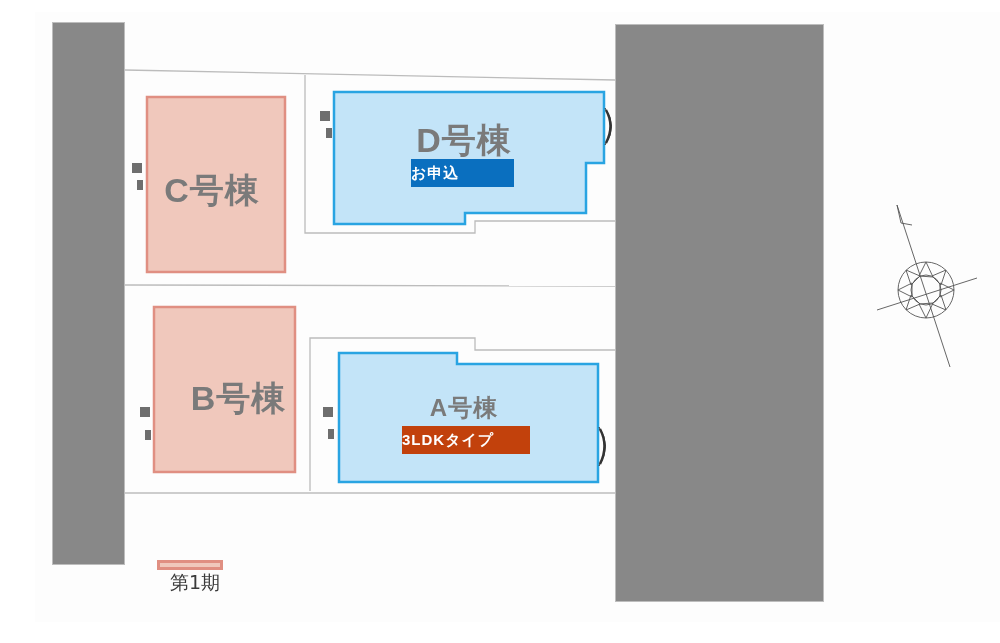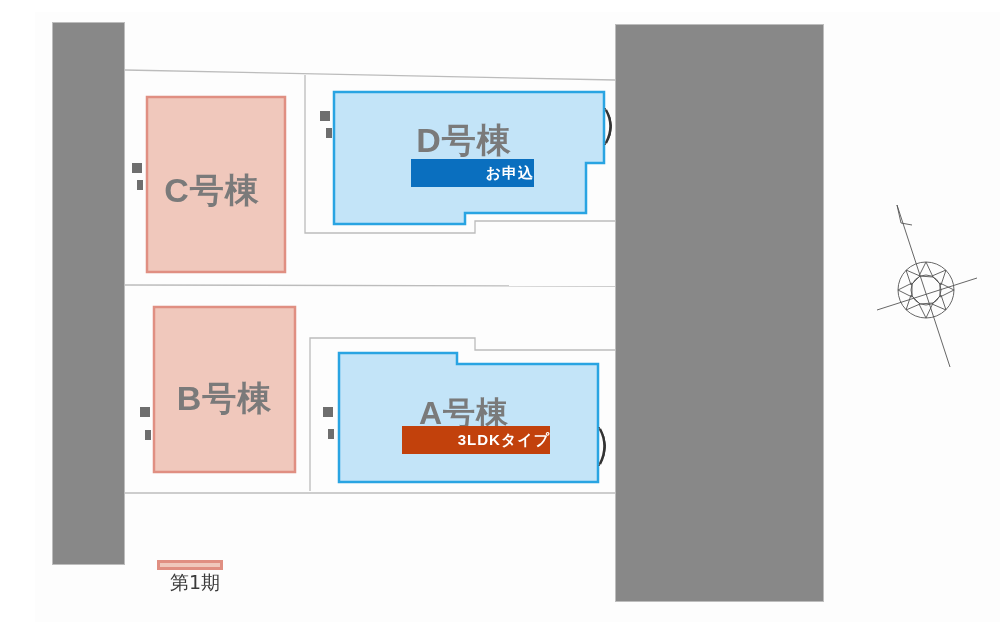--- a/index.html
+++ b/index.html
@@ -1,21 +1,21 @@
 <!DOCTYPE html>
 <html><head>
 <meta charset="utf-8">
 <style>
   html, body { margin: 0; padding: 0; background: #ffffff; }
   body { width: 1000px; height: 643px; position: relative; overflow: hidden; font-family: "Liberation Sans", "DejaVu Sans", sans-serif; }
   #plan { position: absolute; left: 0; top: 0; }
   .bg-area { position: absolute; left: 35px; top: 12px; width: 965px; height: 610px; background: #fdfdfd; }
   .road { position: absolute; background: #888888; border: 1px solid #bdbdbd; box-sizing: border-box; }
   .house-label { position: absolute; color: #7a7a7a; font-weight: bold; font-size: 34px; text-align: center; white-space: nowrap; letter-spacing: 1px; }
-  .badge { position: absolute; color: #ffffff; font-weight: bold; font-size: 15px; text-align: right; line-height: 28px; white-space: nowrap; letter-spacing: 1px; padding-left: 20px; }
+  .badge { position: absolute; color: #ffffff; font-weight: bold; font-size: 15px; text-align: left; line-height: 28px; white-space: nowrap; letter-spacing: 1px; }
   .legend { position: absolute; left: 157px; top: 560px; }
   .legend-row { display: flex; align-items: center; height: 36px; flex-direction: column; }
   .swatch { width: 66px; height: 24px; box-sizing: border-box; margin-right: 10px; }
   .legend-label { font-size: 19px; color: #3a3a3a; font-family: "DejaVu Sans", sans-serif; }
 </style>
 </head>
 <body>
 
 <div class="bg-area"></div>
 
@@ -83,22 +83,22 @@
       <polyline points="906,310 920,304 911,295 906,310"></polyline>
       <polyline points="898,290 912,297 912,283 898,290"></polyline>
       <polyline points="906,270 911,285 920,276 906,270"></polyline>
     </g>
   </g>
 </svg>
 
 <div class="house-label" style="left:147px; top:168px; width:130px;">C号棟</div>
 <div class="house-label" style="left:384px; top:118px; width:160px;">D号棟</div>
 <div class="badge" style="left:411px; top:159px; width:103px; height:28px; background:#0a6fbf;">お申込</div>
-<div class="house-label" style="left:154px; top:376px; width:141px;">B号棟</div>
-<div class="house-label" style="left:384px; top:392px; width:160px; font-size:32px;">A号棟</div>
+<div class="house-label" style="left:154px; top:376px; width:141px;padding-left:14px;">B号棟</div>
+<div class="house-label" style="left:384px; top:392px; width:160px; font-size:24px;">A号棟</div>
 <div class="badge" style="left:402px; top:426px; width:128px; height:28px; background:#c2410c;">3LDKタイプ</div>
 
 <div class="legend">
   <div class="legend-row">
     <div class="swatch" style="background:#f0c8bc; border:3px solid #e08f82;"></div>
     <span class="legend-label">第1期</span>
   </div>
 </div>
 
 </body></html>

